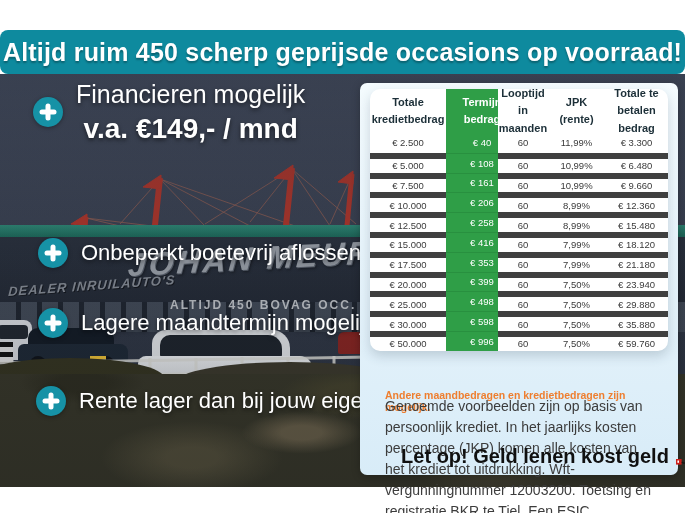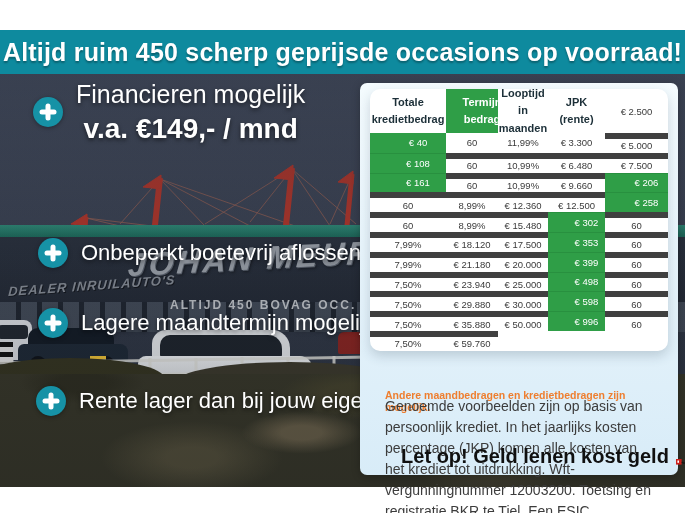--- a/index.html
+++ b/index.html
@@ -2,21 +2,21 @@
 <html><head>
 <meta charset="utf-8">
 <style>
   html,body{margin:0;padding:0;background:#fff;}
   .stage{position:relative;width:685px;height:513px;background:#fff;overflow:hidden;
          font-family:"Liberation Sans",sans-serif;}
   .abs{position:absolute;}
 
   
   .banner{left:0;top:30px;width:685px;height:44px;background:#0e8a9e;
-          display:flex;align-items:center;justify-content:center;}
+          display:flex;align-items:center;justify-content:center;border-radius:8px;}
   .banner-text{color:#fff;font-size:25px;font-weight:bold;letter-spacing:.2px;
                text-shadow:0 2px 2px rgba(0,0,0,.3);white-space:nowrap;}
 
   
   .photo{left:0;top:74px;width:685px;height:413px;overflow:hidden;
          background:linear-gradient(180deg,#454c5d 0%,#3a4151 38%,#2f3644 62%,#2b3240 100%);}
   .masts{left:0;top:0;width:685px;height:413px;}
   .roof{left:0;top:151px;width:685px;height:12px;
         background:linear-gradient(180deg,#2e8a76,#1c6a5a);}
   .face{left:0;top:163px;width:685px;height:95px;
@@ -208,45 +208,49 @@
     <div class="card">
       <div class="tbl">
           <div class="th c0">Totale
 kredietbedrag</div>
           <div class="th c1">Termijn
 bedrag</div>
           <div class="th c2">Looptijd
 in maanden</div>
           <div class="th c3">JPK
 (rente)</div>
+          <div class="th c4">Totale te
+betalen bedrag</div>
           <div class="td c0">€ 2.500</div>
           <div class="td c1">€ 40</div>
           <div class="td c2">60</div>
           <div class="td c3">11,99%</div>
           <div class="td c4">€ 3.300</div>
           <div class="td c0 sep">€ 5.000</div>
           <div class="td c1 sep">€ 108</div>
           <div class="td c2 sep">60</div>
           <div class="td c3 sep">10,99%</div>
           <div class="td c4 sep">€ 6.480</div>
           <div class="td c0 sep">€ 7.500</div>
           <div class="td c1 sep">€ 161</div>
           <div class="td c2 sep">60</div>
           <div class="td c3 sep">10,99%</div>
           <div class="td c4 sep">€ 9.660</div>
+          <div class="td c0 sep">€ 10.000</div>
           <div class="td c1 sep">€ 206</div>
           <div class="td c2 sep">60</div>
           <div class="td c3 sep">8,99%</div>
           <div class="td c4 sep">€ 12.360</div>
           <div class="td c0 sep">€ 12.500</div>
           <div class="td c1 sep">€ 258</div>
           <div class="td c2 sep">60</div>
           <div class="td c3 sep">8,99%</div>
           <div class="td c4 sep">€ 15.480</div>
-          <div class="td c1 sep">€ 302</div>
+          <div class="td c0 sep">€ 15.000</div>
+          <div class="td c1 sep">€ 416</div>
           <div class="td c2 sep">60</div>
           <div class="td c3 sep">7,99%</div>
           <div class="td c4 sep">€ 18.120</div>
           <div class="td c0 sep">€ 17.500</div>
           <div class="td c1 sep">€ 353</div>
           <div class="td c2 sep">60</div>
           <div class="td c3 sep">7,99%</div>
           <div class="td c4 sep">€ 21.180</div>
           <div class="td c0 sep">€ 20.000</div>
           <div class="td c1 sep">€ 399</div>

